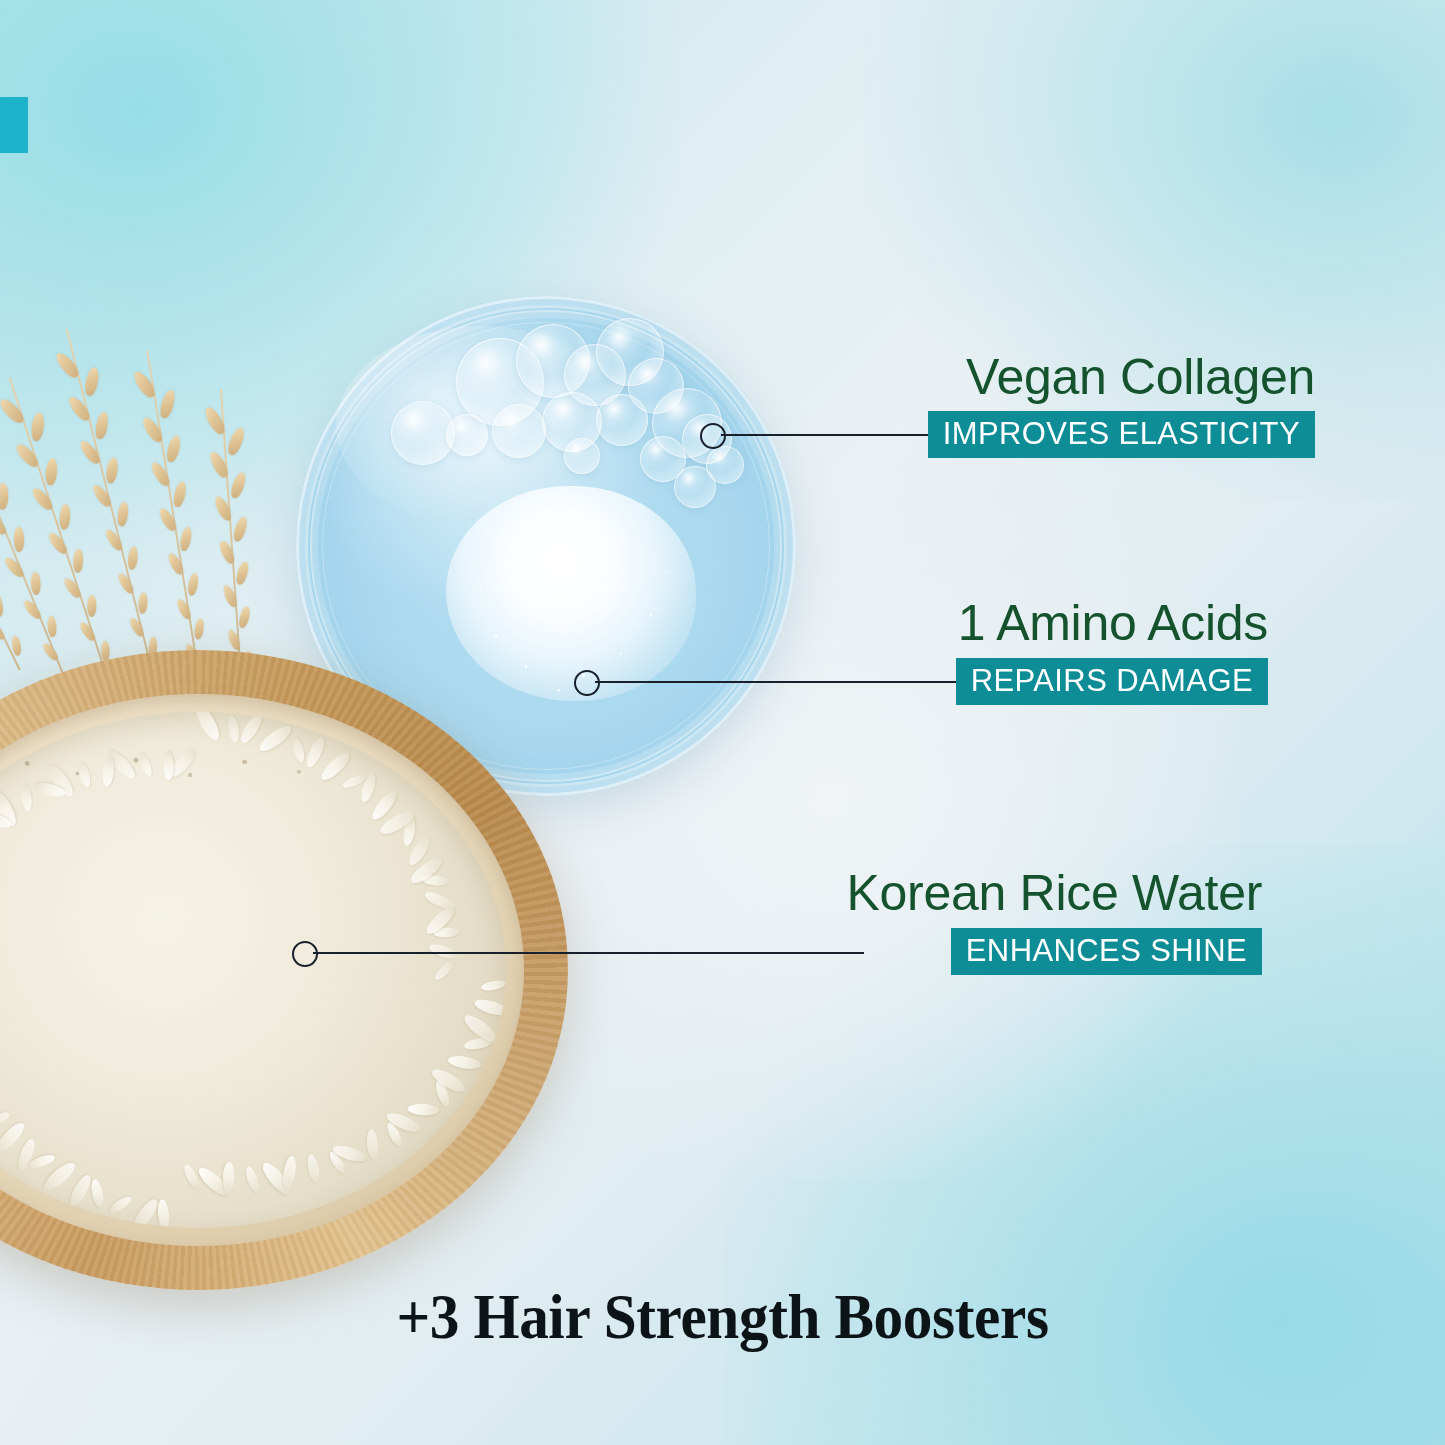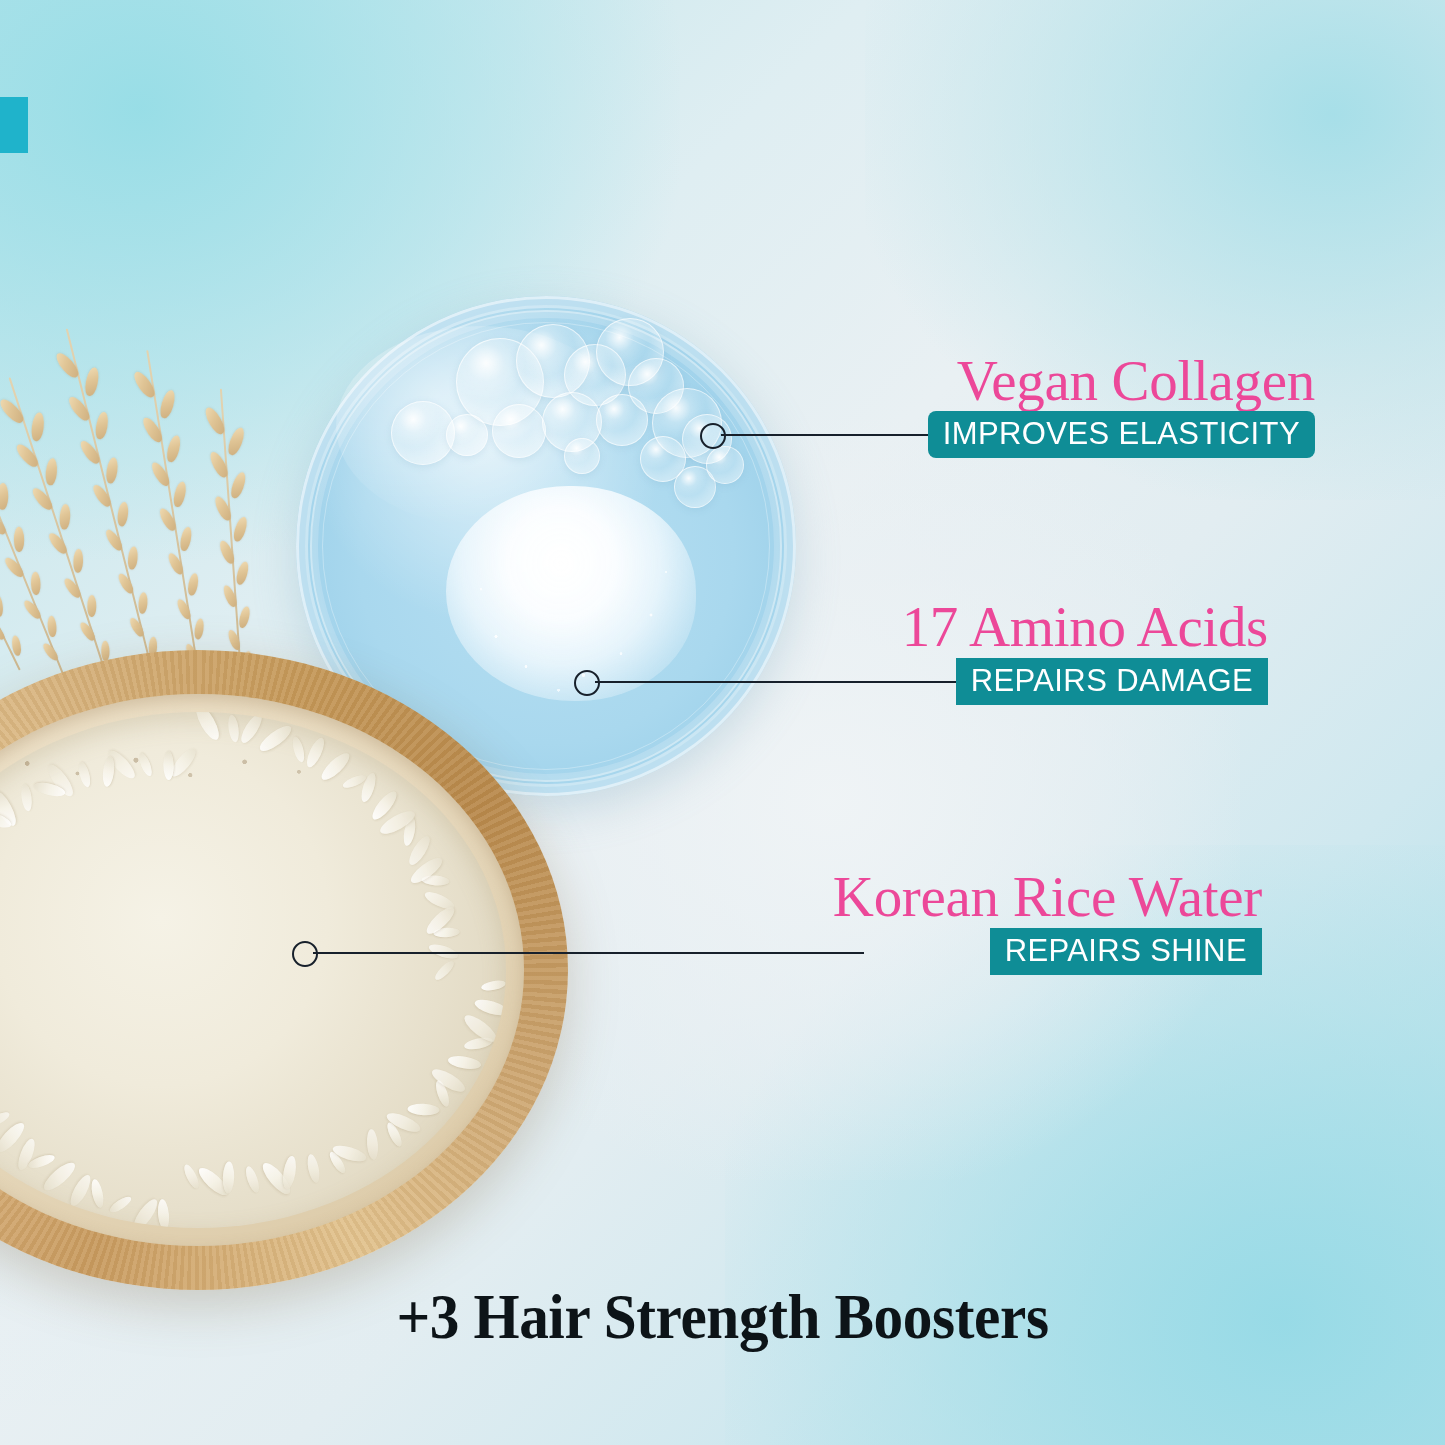--- a/index.html
+++ b/index.html
@@ -217,25 +217,25 @@
     letter-spacing: -0.5px;
     color: #0d1721;
   }
 
   
   .callout { position: absolute; }
   .callout .name {
     position: absolute;
     right: 0;
     white-space: nowrap;
-    font-family: Liberation Serif, serif;
+    font-family: Liberation Sans, sans-serif;
     font-weight: 400;
-    font-size: 57px;
+    font-size: 50px;
     letter-spacing: -0.3px;
-    color: #ec4899;
+    color: #14532d;
   }
   .callout .badge {
     position: absolute;
     right: 0;
     background: #0f8d96;
     color: #ffffff;
     font-family: "Liberation Sans", sans-serif;
     font-weight: 400;
     font-size: 31px;
     letter-spacing: 0.4px;
@@ -498,28 +498,28 @@
     <div class="dot" style="left:0;"></div>
     <div class="lline" style="left:21px; width:373px;"></div>
   </div>
   <div class="leader" style="left:292px; top:952px; width:572px;">
     <div class="dot" style="left:0;"></div>
     <div class="lline" style="left:21px; width:551px;"></div>
   </div>
 
   <div class="callout" style="left:0; top:348px; width:1315px;">
     <div class="name">Vegan Collagen</div>
-    <div class="badge" style="top:63px;border-radius:8px;">IMPROVES ELASTICITY</div>
+    <div class="badge" style="top:63px;">IMPROVES ELASTICITY</div>
   </div>
 
   <div class="callout" style="left:0; top:594px; width:1268px;">
-    <div class="name">17 Amino Acids</div>
+    <div class="name">1 Amino Acids</div>
     <div class="badge" style="top:64px;">REPAIRS DAMAGE</div>
   </div>
 
   <div class="callout" style="left:0; top:864px; width:1262px;">
     <div class="name">Korean Rice Water</div>
-    <div class="badge" style="top:64px;">REPAIRS SHINE</div>
+    <div class="badge" style="top:64px;">ENHANCES SHINE</div>
   </div>
 
   <div class="boosters">+3 Hair Strength Boosters</div>
 
 </div>
 
 </body></html>

